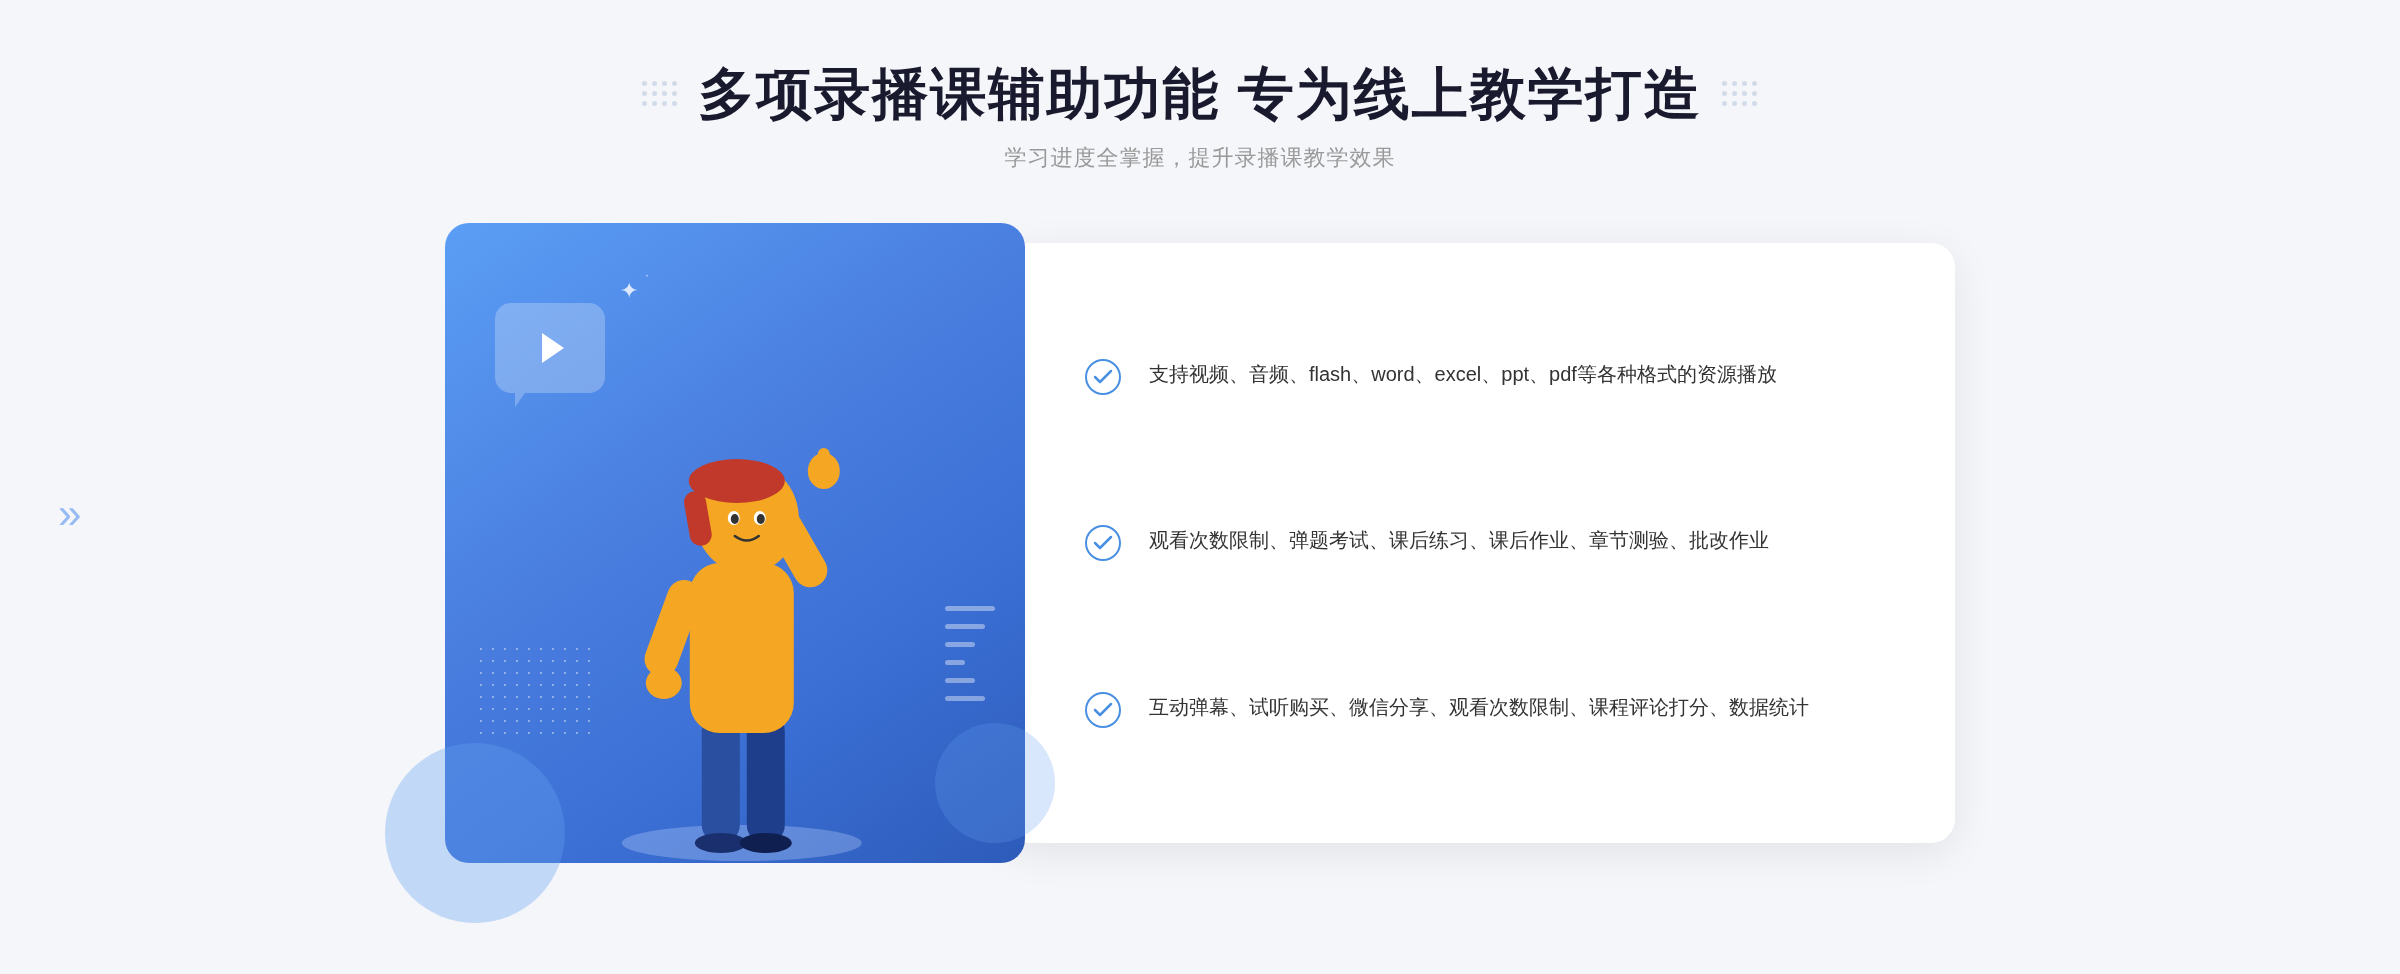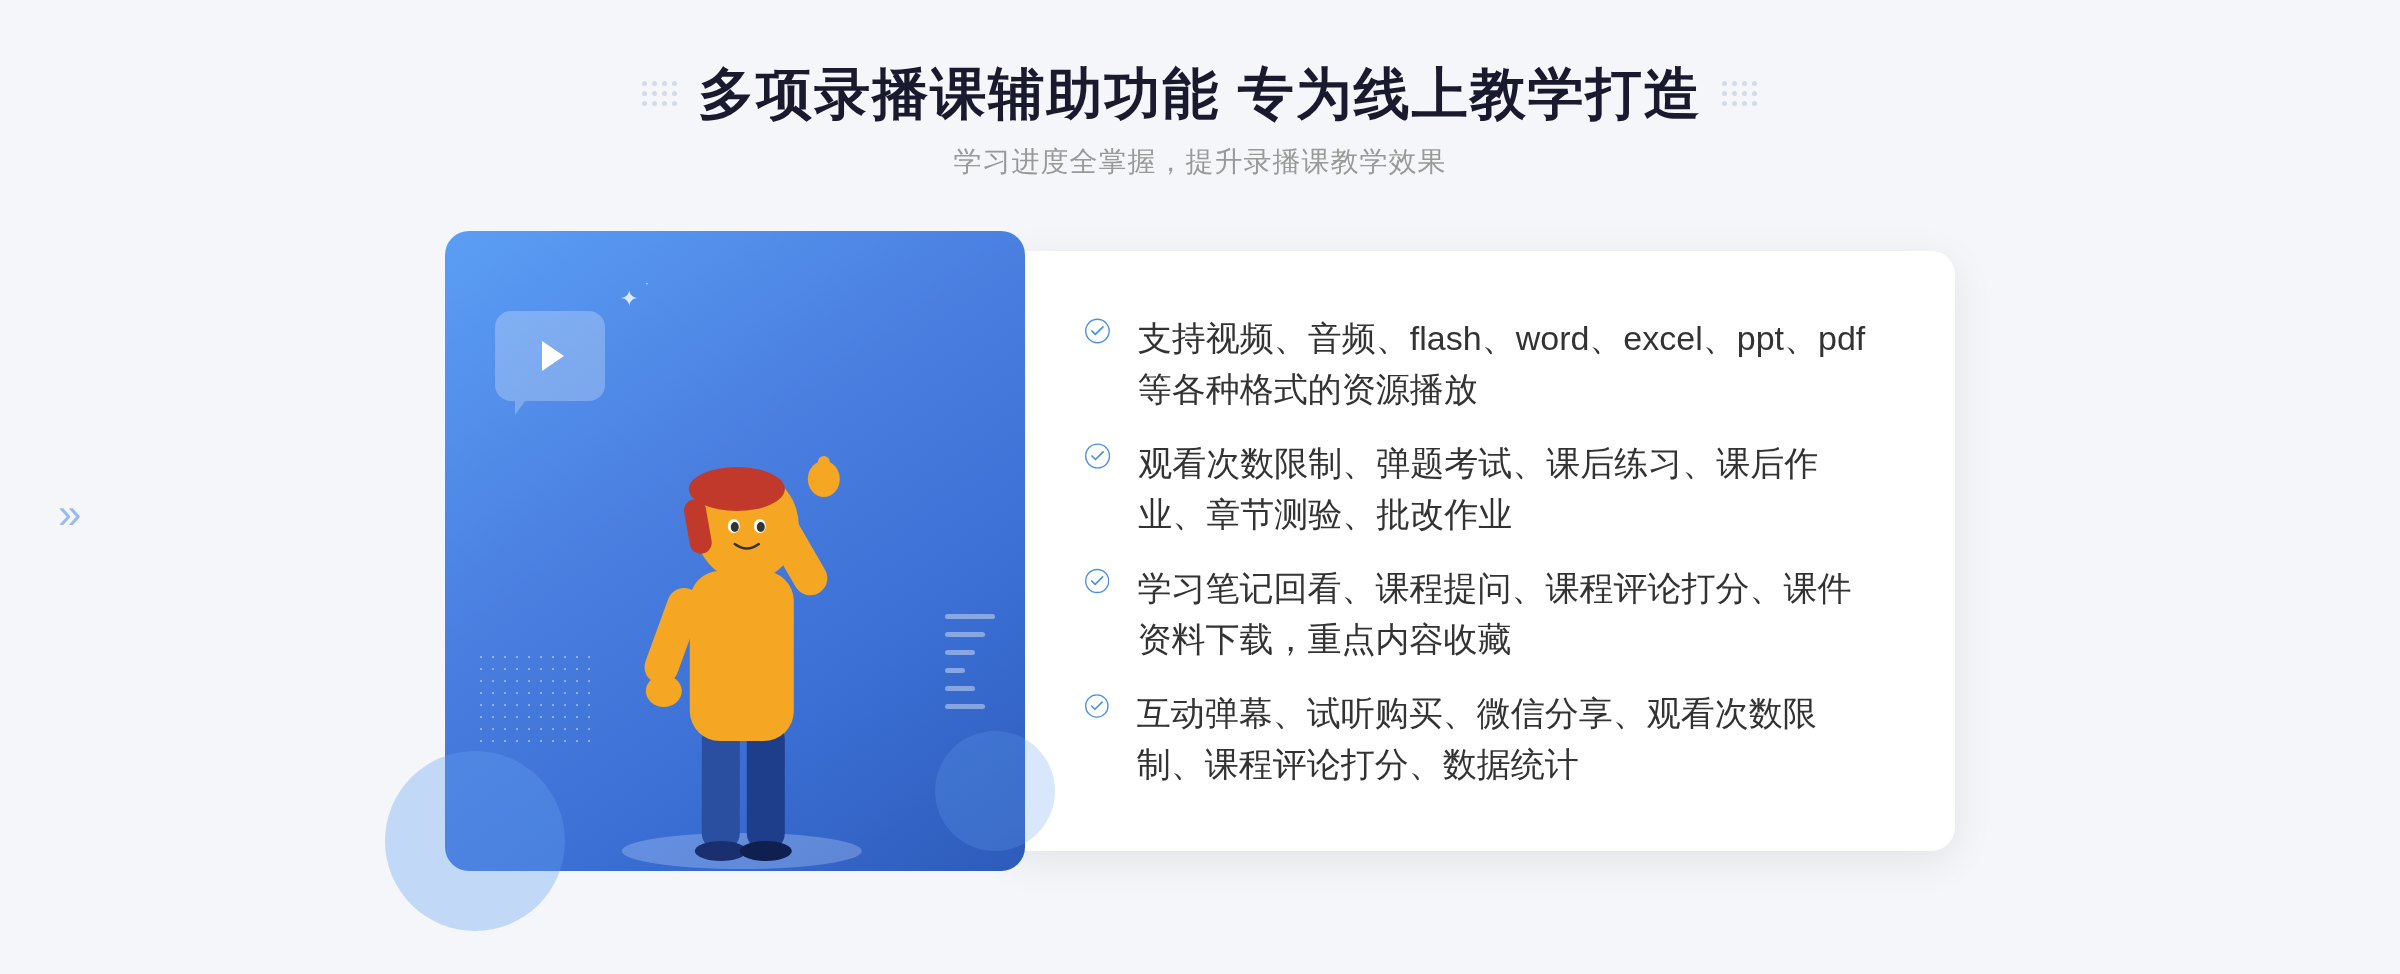--- a/index.html
+++ b/index.html
@@ -71,21 +71,21 @@
 
     .main-title {
       font-size: 56px;
       font-weight: 600;
       color: #1a1a2e;
       letter-spacing: 2px;
       line-height: 1.2;
     }
 
     .subtitle {
-      font-size: 28px;
+      font-size: 22px;
       color: #999;
       margin-top: 16px;
       font-weight: 400;
       letter-spacing: 1px;
     }
 
     
     .content-area {
       display: flex;
       align-items: center;
@@ -223,21 +223,21 @@
     }
 
     
     .feature-item {
       display: flex;
       align-items: flex-start;
       gap: 28px;
     }
 
     .feature-text {
-      font-size: 34px;
+      font-size: 20px;
       color: #333;
       line-height: 1.5;
       font-weight: 400;
     }
 
     
     .check-circle-svg {
       width: 36px;
       height: 36px;
     }
@@ -371,27 +371,20 @@
       </div>
 
       <div class="feature-item">
         <svg class="check-circle-svg" viewBox="0 0 36 36" fill="none" xmlns="http://www.w3.org/2000/svg">
           <circle cx="18" cy="18" r="17" stroke="#4a90e2" stroke-width="2"></circle>
           <path d="M10 18 L15 23 L26 12" stroke="#4a90e2" stroke-width="2.5" stroke-linecap="round" stroke-linejoin="round"></path>
         </svg>
         <span class="feature-text">观看次数限制、弹题考试、课后练习、课后作业、章节测验、批改作业</span>
       </div>
 
-      <div class="feature-item">
-        <svg class="check-circle-svg" viewBox="0 0 36 36" fill="none" xmlns="http://www.w3.org/2000/svg">
-          <circle cx="18" cy="18" r="17" stroke="#4a90e2" stroke-width="2"></circle>
-          <path d="M10 18 L15 23 L26 12" stroke="#4a90e2" stroke-width="2.5" stroke-linecap="round" stroke-linejoin="round"></path>
-        </svg>
-        <span class="feature-text">学习笔记回看、课程提问、课程评论打分、课件资料下载，重点内容收藏</span>
-      </div>
 
       <div class="feature-item">
         <svg class="check-circle-svg" viewBox="0 0 36 36" fill="none" xmlns="http://www.w3.org/2000/svg">
           <circle cx="18" cy="18" r="17" stroke="#4a90e2" stroke-width="2"></circle>
           <path d="M10 18 L15 23 L26 12" stroke="#4a90e2" stroke-width="2.5" stroke-linecap="round" stroke-linejoin="round"></path>
         </svg>
         <span class="feature-text">互动弹幕、试听购买、微信分享、观看次数限制、课程评论打分、数据统计</span>
       </div>
 
     </div>

